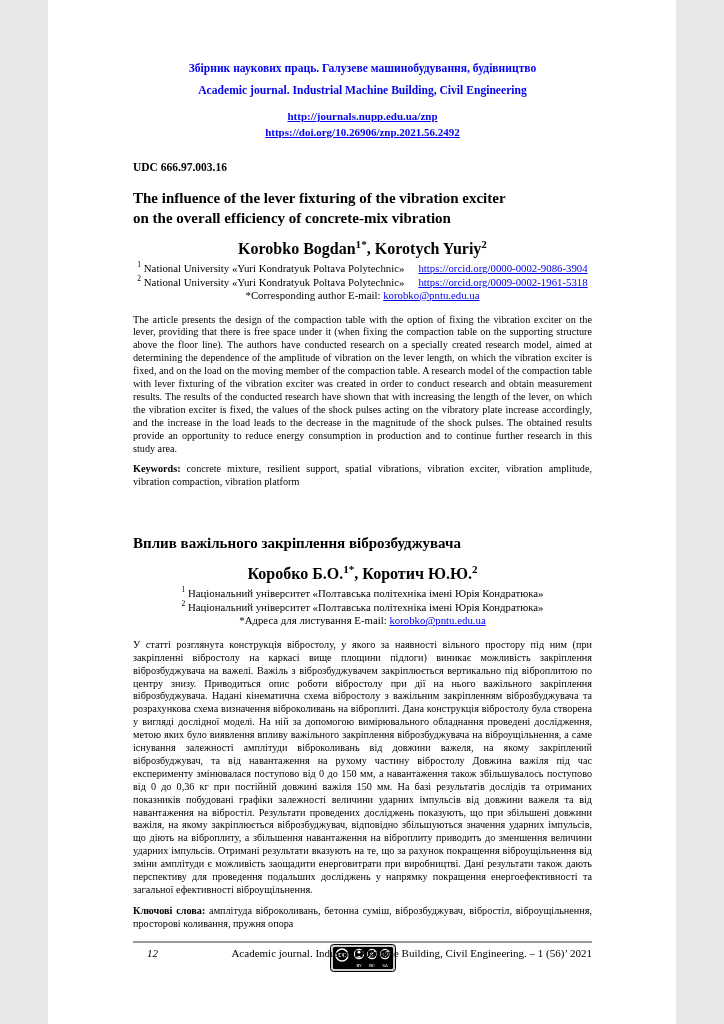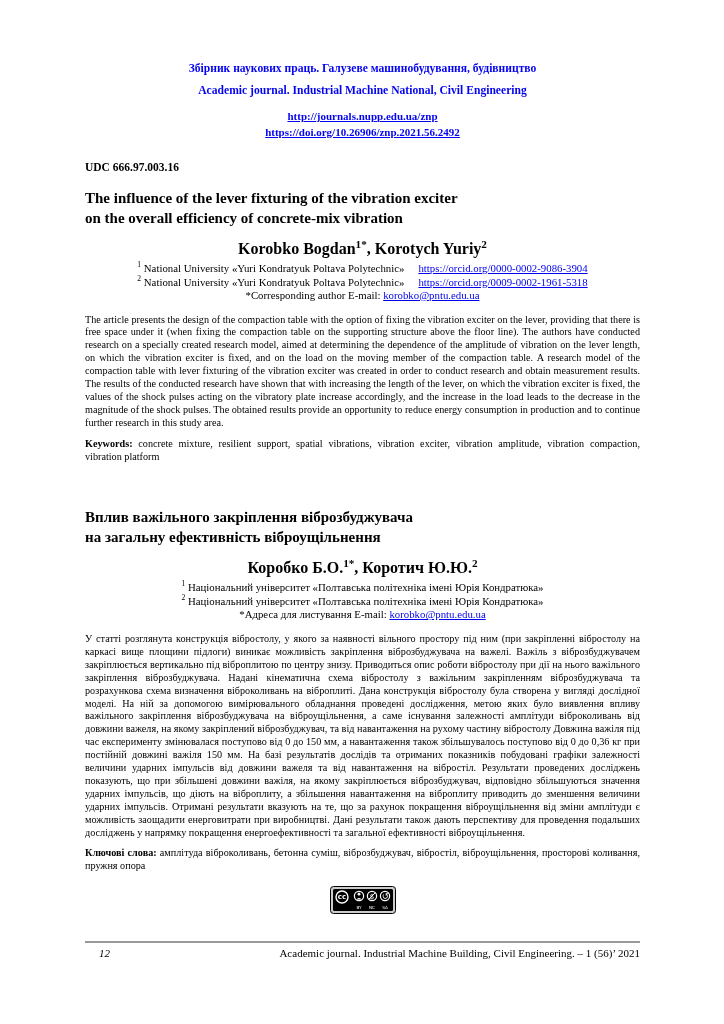--- a/index.html
+++ b/index.html
@@ -1,17 +1,17 @@
 <!DOCTYPE html>
 <html><head>
 <meta charset="utf-8">
 <style>
   html,body { margin:0; padding:0; background:#e8e8e8; }
   .page {
-    width:724px; height:1024px; background:#ffffff; position:relative;
+    width:628px; height:1024px; background:#ffffff; position:relative;
     margin:0 auto; box-sizing:border-box; padding:58px 84px 0 85px;
     font-family:"Liberation Serif","DejaVu Serif",serif; color:#000;
     overflow:hidden;
   }
   a { color:#0000ee; text-decoration:underline; cursor:pointer; }
   .jheader { text-align:center; }
   .journal-line { font-weight:bold; color:#0404f2; font-size:11.6px; line-height:22px; }
   .journal-link { font-size:11px; font-weight:bold; line-height:16px; }
   .journal-link a { color:#0404f2; }
   .udc { margin-top:21px; font-weight:bold; font-size:11.5px; }
@@ -32,21 +32,21 @@
   .footer .pagenum { position:absolute; left:14px; top:4px;font-style:italic; }
   .footer .ftext { text-align:right; }
 </style>
 </head>
 <body>
 
 <div class="page">
 
   <div class="jheader">
     <div class="journal-line">Збірник наукових праць. Галузеве машинобудування, будівництво</div>
-    <div class="journal-line">Academic journal. Industrial Machine National, Civil Engineering</div>
+    <div class="journal-line">Academic journal. Industrial Machine Building, Civil Engineering</div>
     <div class="journal-link" style="margin-top:6px;"><a>http://journals.nupp.edu.ua/znp</a></div>
     <div class="journal-link"><a>https://doi.org/10.26906/znp.2021.56.2492</a></div>
   </div>
 
   <div class="udc">UDC 666.97.003.16</div>
 
   <h1 class="title"><span>The influence of the lever fixturing of the vibration exciter</span><br><span>on the overall efficiency of concrete-mix vibration</span></h1>
 
   <div class="authors"><span>Korobko Bogdan</span><sup>1*</sup><span>,</span> <span>Korotych Yuriy</span><sup>2</sup></div>
 
@@ -54,21 +54,21 @@
     <div><sup>1</sup> <span>National University «Yuri Kondratyuk Poltava Polytechnic»</span><a class="orcid">https://orcid.org/0000-0002-9086-3904</a></div>
     <div><sup>2</sup> <span>National University «Yuri Kondratyuk Poltava Polytechnic»</span><a class="orcid">https://orcid.org/0009-0002-1961-5318</a></div>
     <div><span>*Corresponding author E-mail:</span> <a>korobko@pntu.edu.ua</a></div>
   </div>
 
   <p class="abstract">The article presents the design of the compaction table with the option of fixing the vibration exciter on the lever, providing that there is free space under it (when fixing the compaction table on the supporting structure above the floor line). The authors have conducted research on a specially created research model, aimed at determining the dependence of the amplitude of vibration on the lever length, on which the vibration exciter is fixed, and on the load on the moving member of the compaction table. A research model of the compaction table with lever fixturing of the vibration exciter was created in order to conduct research and obtain measurement results. The results of the conducted research have shown that with increasing the length of the lever, on which the vibration exciter is fixed, the values of the shock pulses acting on the vibratory plate increase accordingly, and the increase in the load leads to the decrease in the magnitude of the shock pulses. The obtained results provide an opportunity to reduce energy consumption in production and to continue further research in this study area.</p>
 
   <p class="keywords"><b>Keywords:</b> <span>concrete mixture, resilient support, spatial vibrations, vibration exciter, vibration amplitude, vibration compaction, vibration platform</span></p>
 
   <div class="uk-block">
-    <h1 class="title"><span>Вплив важільного закріплення віброзбуджувача</span><br><span>на загальну ефективність віброущільнення</span></h1>
+    <h1 class="title"><span>Вплив важільного закріплення віброзбуджувача</span><br></h1>
 
     <div class="authors"><span>Коробко Б.О.</span><sup>1*</sup><span>,</span> <span>Коротич Ю.Ю.</span><sup>2</sup></div>
 
     <div class="affils">
       <div><sup>1</sup> <span>Національний університет «Полтавська політехніка імені Юрія Кондратюка»</span></div>
       <div><sup>2</sup> <span>Національний університет «Полтавська політехніка імені Юрія Кондратюка»</span></div>
       <div><span>*Адреса для листування E-mail:</span> <a>korobko@pntu.edu.ua</a></div>
     </div>
 
     <p class="abstract">У статті розглянута конструкція вібростолу, у якого за наявності вільного простору під ним (при закріпленні вібростолу на каркасі вище площини підлоги) виникає можливість закріплення віброзбуджувача на важелі. Важіль з віброзбуджувачем закріплюється вертикально під віброплитою по центру знизу. Приводиться опис роботи вібростолу при дії на нього важільного закріплення віброзбуджувача. Надані кінематична схема вібростолу з важільним закріпленням віброзбуджувача та розрахункова схема визначення віброколивань на віброплиті. Дана конструкція вібростолу була створена у вигляді дослідної моделі. На ній за допомогою вимірювального обладнання проведені дослідження, метою яких було виявлення впливу важільного закріплення віброзбуджувача на віброущільнення, а саме існування залежності амплітуди віброколивань від довжини важеля, на якому закріплений віброзбуджувач, та від навантаження на рухому частину вібростолу Довжина важіля під час експерименту змінювалася поступово від 0 до 150 мм, а навантаження також збільшувалось поступово від 0 до 0,36 кг при постійній довжині важіля 150 мм. На базі результатів дослідів та отриманих показників побудовані графіки залежності величини ударних імпульсів від довжини важеля та від навантаження на вібростіл. Результати проведених досліджень показують, що при збільшені довжини важіля, на якому закріплюється віброзбуджувач, відповідно збільшуються значення ударних імпульсів, що діють на віброплиту, а збільшення навантаження на віброплиту приводить до зменшення величини ударних імпульсів. Отримані результати вказують на те, що за рахунок покращення віброущільнення від зміни амплітуди є можливість заощадити енерговитрати при виробництві. Дані результати також дають перспективу для проведення подальших досліджень у напрямку покращення енергоефективності та загальної ефективності віброущільнення.</p>

